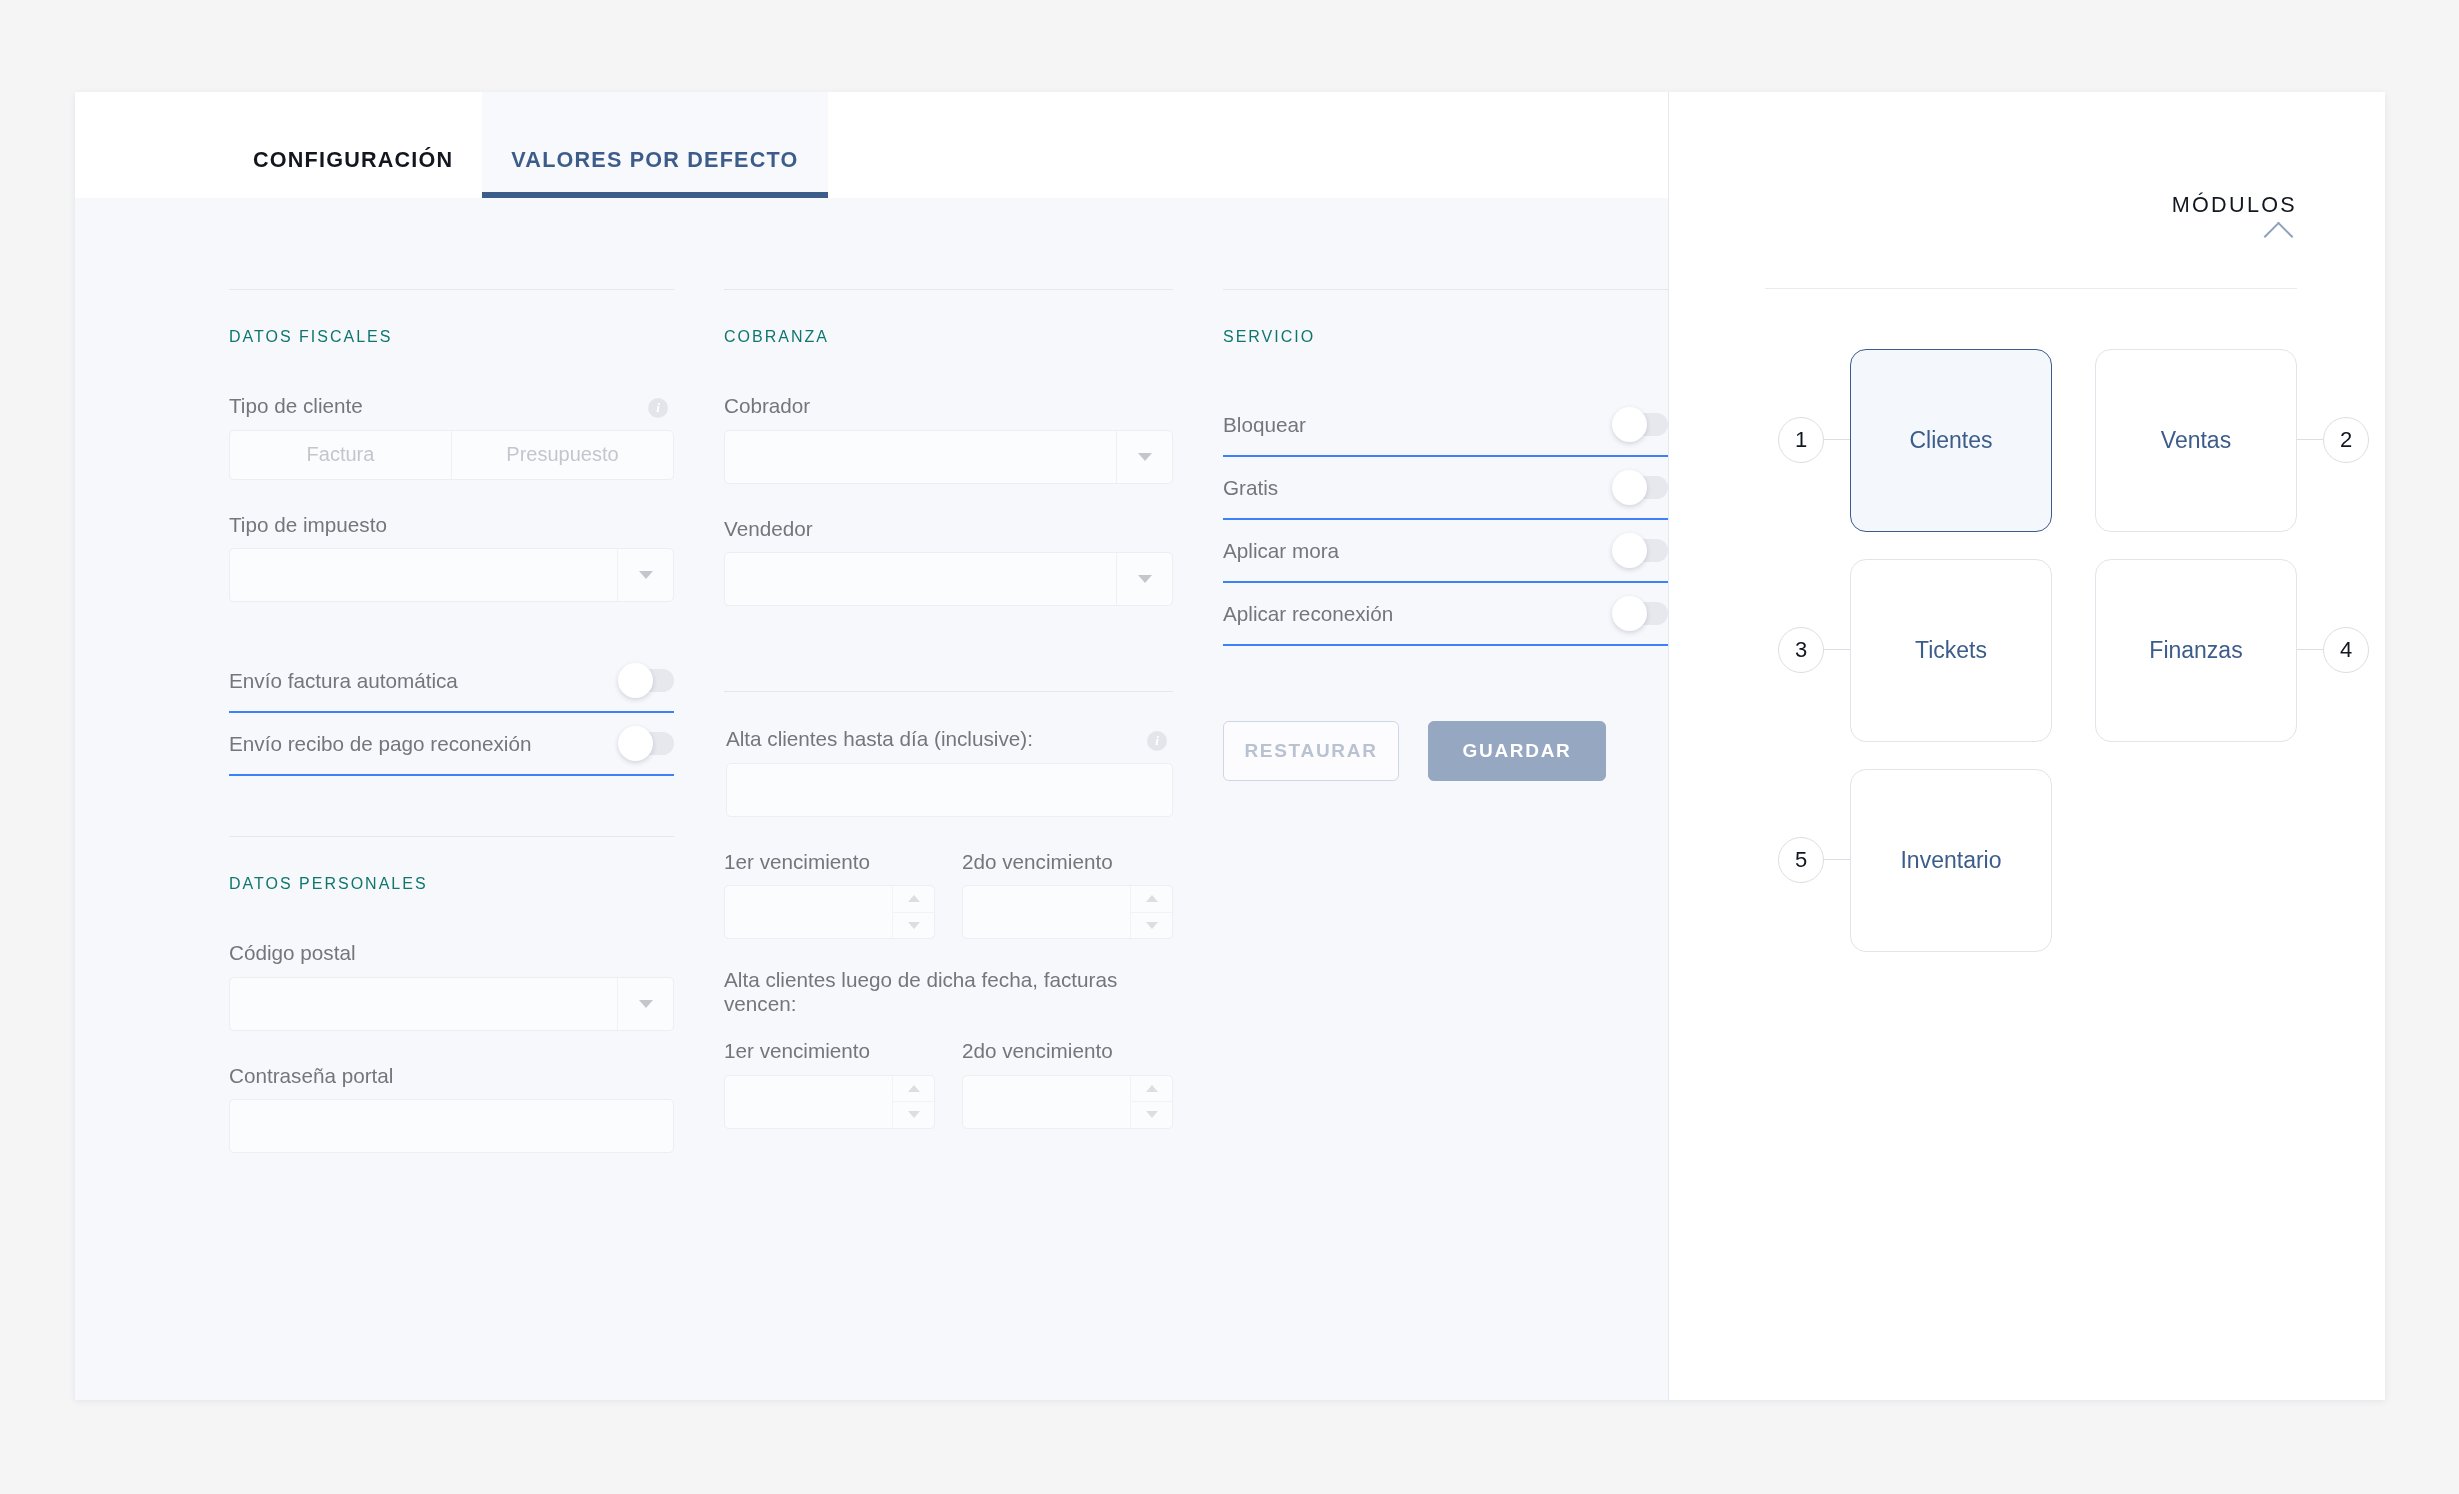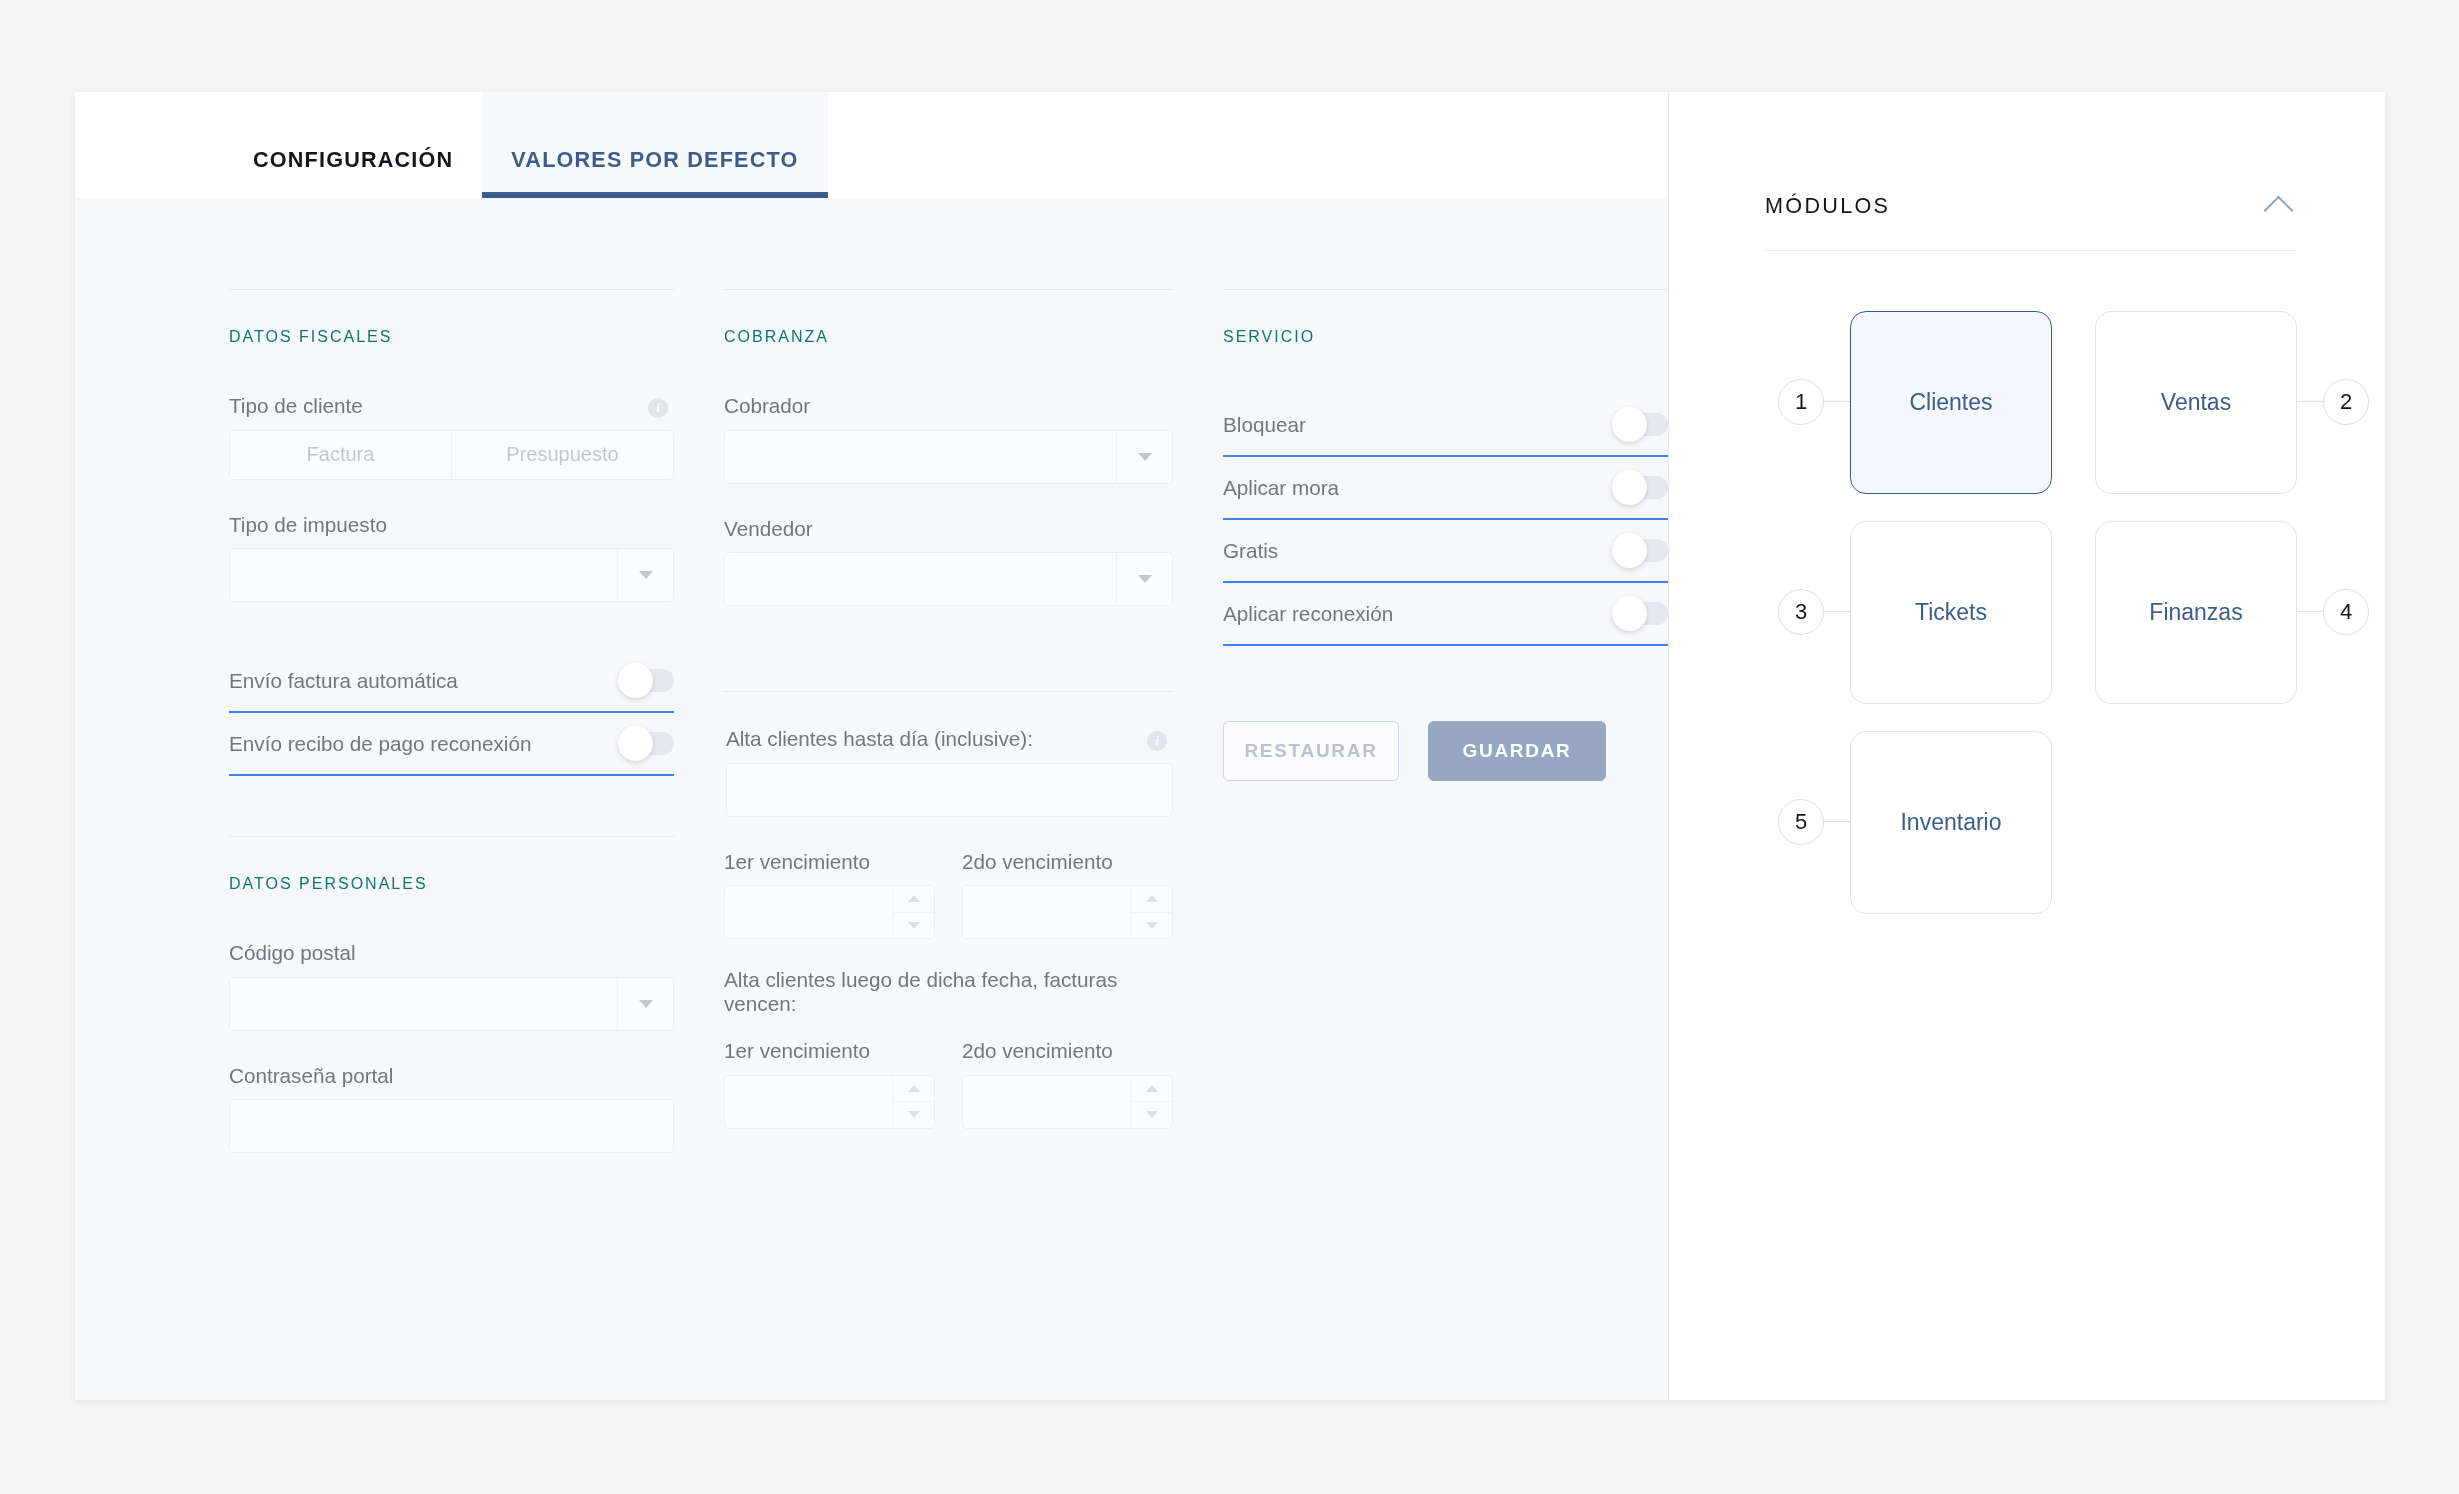--- a/index.html
+++ b/index.html
@@ -262,24 +262,25 @@
   }
 
   
   .side-pane {
     flex: 1;
     background: #ffffff;
     padding: 100px 96px 0 96px;
   }
   .side-head {
     display: flex;
-    align-items: center;
+    align-items: flex-end;
     justify-content: space-between;
-    padding-bottom: 29px;
+    padding-bottom: 41px;
     border-bottom: 1px solid #e9eaef;
+    flex-direction: column;
   }
   .side-title {
     font-size: 21.6px;
     letter-spacing: 2.3px;
     color: #11161f;
   }
   .chevron-up {
     width: 21px; height: 21px;
     border-left: 2.9px solid #8ea0bd;
     border-top: 2.9px solid #8ea0bd;
@@ -522,27 +523,27 @@
         <div class="section-rule"></div>
         <div class="section-title">SERVICIO</div>
 
         <div class="toggle-row">
           <span class="t-label">Bloquear</span>
           <div class="switch">
             <div class="knob"></div>
           </div>
         </div>
         <div class="toggle-row">
-          <span class="t-label">Aplicar mora</span>
+          <span class="t-label">Gratis</span>
           <div class="switch">
             <div class="knob"></div>
           </div>
         </div>
         <div class="toggle-row">
-          <span class="t-label">Gratis</span>
+          <span class="t-label">Aplicar mora</span>
           <div class="switch">
             <div class="knob"></div>
           </div>
         </div>
         <div class="toggle-row">
           <span class="t-label">Aplicar reconexión</span>
           <div class="switch">
             <div class="knob"></div>
           </div>
         </div>

